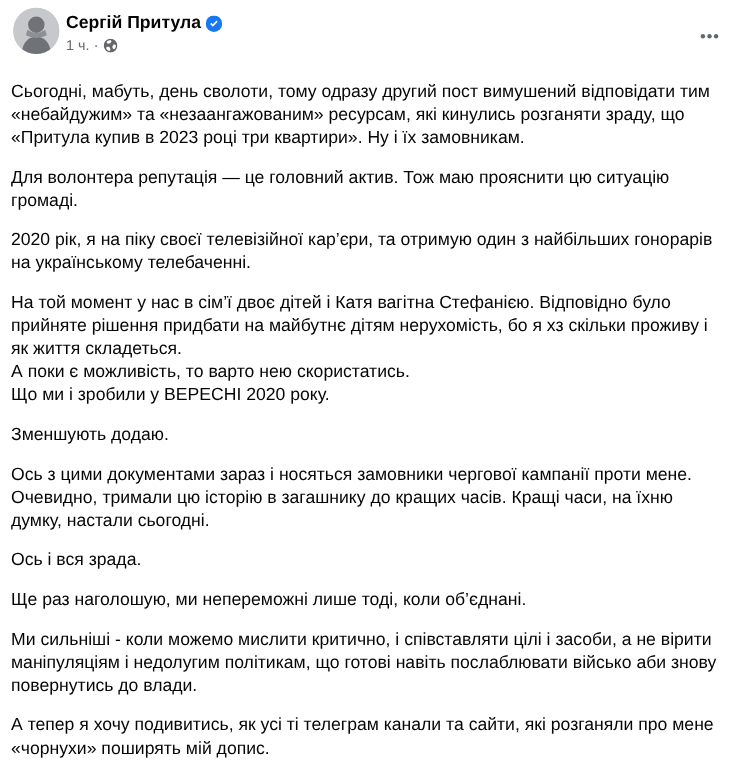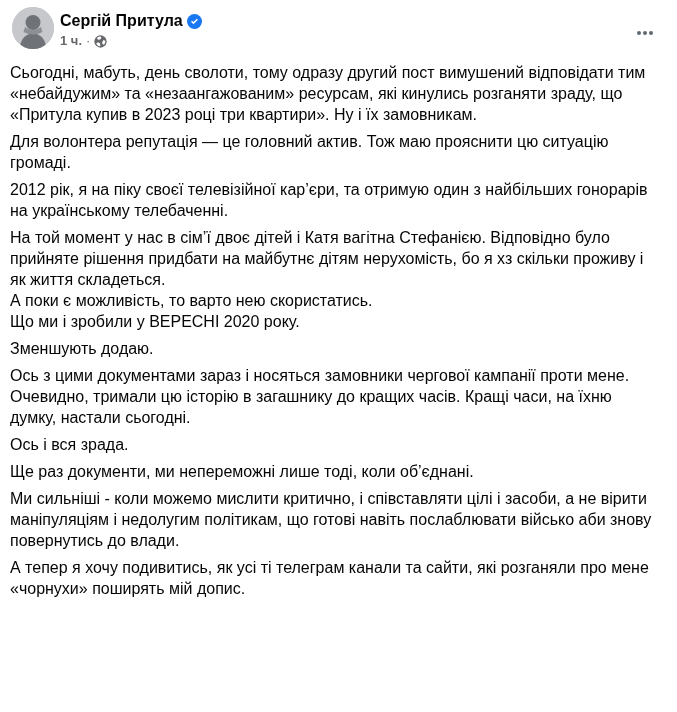--- a/index.html
+++ b/index.html
@@ -24,37 +24,37 @@
   .name-row { display: flex; align-items: center; gap: 4px; }
   .author-name {
     font-size: 16px; font-weight: 700; color: #050505;
     line-height: 19px; cursor: pointer; text-decoration: none;
   }
   .badge { display: inline-flex; margin-top: 1px; }
   .meta-row {
     display: flex; align-items: center; gap: 4px;
     margin-top: 3px; font-size: 13px; color: #65676B; line-height: 16px;
   }
-  .meta-row .timestamp { cursor: pointer; font-weight: bold; }
+  .meta-row .timestamp { cursor: pointer; }
   .meta-sep { color: #65676B; }
   .globe { display: inline-flex; margin-top: 1px; }
   .more-btn {
     position: absolute; right: 14px; top: 8px;
     width: 36px; height: 36px; border: none; background: transparent;
     border-radius: 50%; display: flex; align-items: center; justify-content: center;
     cursor: pointer;
   }
 
   
   .content {
     padding: 9px 24px 0 10px;
     font-size: 16px; line-height: 21px; color: #050505;
   }
   .content p {
-    margin: 4px 0 6px 0;
+    margin: 15px 0 6px 0;
     white-space: pre-wrap;
     word-wrap: break-word;
   }
 </style>
 </head>
 <body>
 
 <div class="post">
 
   <div class="header">
@@ -98,26 +98,26 @@
         <circle cx="10" cy="10" r="2" fill="#606770"></circle>
         <circle cx="16" cy="10" r="2" fill="#606770"></circle>
       </svg>
     </button>
 
   </div>
 
   <div class="content">
     <p>Сьогодні, мабуть, день сволоти, тому одразу другий пост вимушений відповідати тим «небайдужим» та «незаангажованим» ресурсам, які кинулись розганяти зраду, що «Притула купив в 2023 році три квартири». Ну і їх замовникам.</p>
     <p>Для волонтера репутація — це головний актив. Тож маю прояснити цю ситуацію громаді.</p>
-    <p>2012 рік, я на піку своєї телевізійної кар’єри, та отримую один з найбільших гонорарів на українському телебаченні.</p>
+    <p>2020 рік, я на піку своєї телевізійної кар’єри, та отримую один з найбільших гонорарів на українському телебаченні.</p>
     <p>На той момент у нас в сім’ї двоє дітей і Катя вагітна Стефанією. Відповідно було прийняте рішення придбати на майбутнє дітям нерухомість, бо я хз скільки проживу і як життя складеться.
 А поки є можливість, то варто нею скористатись.
 Що ми і зробили у ВЕРЕСНІ 2020 року.</p>
     <p>Зменшують додаю.</p>
     <p>Ось з цими документами зараз і носяться замовники чергової кампанії проти мене.
 Очевидно, тримали цю історію в загашнику до кращих часів. Кращі часи, на їхню думку, настали сьогодні.</p>
     <p>Ось і вся зрада.</p>
-    <p>Ще раз документи, ми непереможні лише тоді, коли об’єднані.</p>
+    <p>Ще раз наголошую, ми непереможні лише тоді, коли об’єднані.</p>
     <p>Ми сильніші - коли можемо мислити критично, і співставляти цілі і засоби, а не вірити маніпуляціям і недолугим політикам, що готові навіть послаблювати військо аби знову повернутись до влади.</p>
     <p>А тепер я хочу подивитись, як усі ті телеграм канали та сайти, які розганяли про мене «чорнухи» поширять мій допис.</p>
   </div>
 
 </div>
 
 </body></html>

